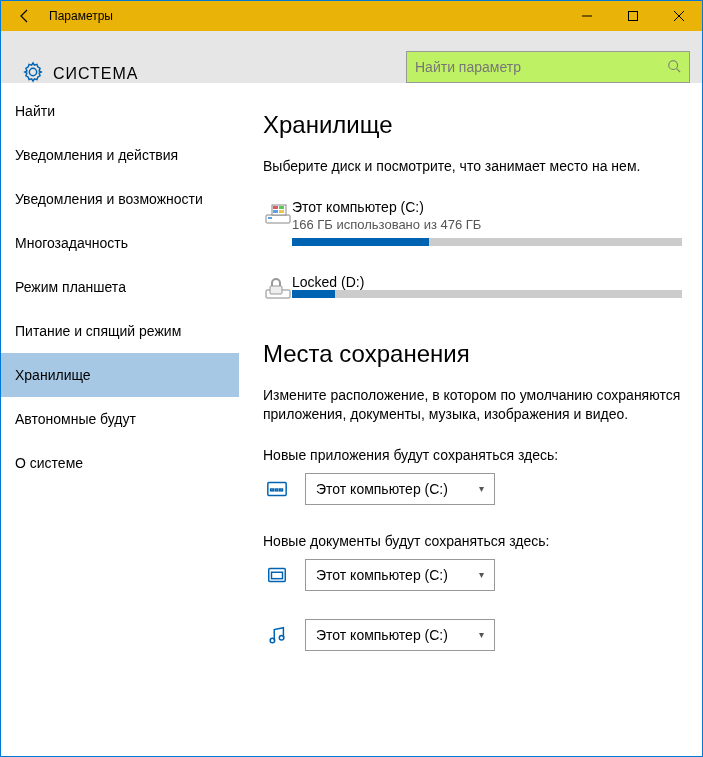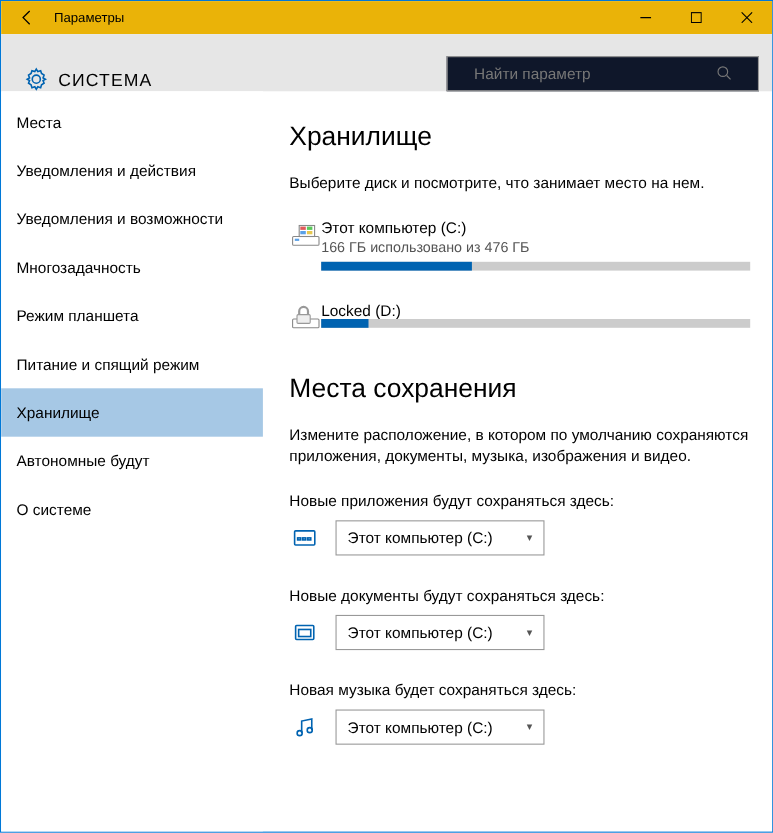--- a/index.html
+++ b/index.html
@@ -34,23 +34,23 @@
     background: #e6e6e6;
     display:flex; align-items:flex-end;
     padding: 0 12px 0 12px;
   }
   .gear { width:40px; display:flex; align-items:center; justify-content:center; }
   .header-title { font-size: 16px; letter-spacing: 1px; font-weight: 400; }
   .header .spacer2 { flex:1; }
   .searchbox {
     width: 284px; height: 32px;
     border: 1px solid #999;
-    background:#0f172a;
+    background:#bef264;
     display:flex; align-items:center;
-    padding: 0 24px;
+    padding: 0 8px;
     color:#777;
   }
   .searchbox .ph { font-size:14px; color:#777; flex:1; }
   .searchbox .mag { color:#777; }
   .body { display:flex; height: calc(757px - 30px - 52px - 2px); }
   .sidebar {
     width: 238px;
     background:#fff;
     padding-top: 6px;
   }
@@ -137,21 +137,21 @@
       <svg width="14" height="14" viewBox="0 0 16 16">
           <circle cx="7" cy="7" r="5" fill="none" stroke="#777" stroke-width="1.2"></circle>
           <line x1="11" y1="11" x2="15" y2="15" stroke="#777" stroke-width="1.2"></line>
         </svg>
     </span>
   </div>
 </div>
 
 <div class="body">
   <div class="sidebar">
-    <div class="item"><span>Места</span></div>
+    <div class="item"><span>Найти</span></div>
     <div class="item"><span>Уведомления и действия</span></div>
     <div class="item"><span>Уведомления и возможности</span></div>
     <div class="item"><span>Многозадачность</span></div>
     <div class="item"><span>Режим планшета</span></div>
     <div class="item"><span>Питание и спящий режим</span></div>
     <div class="item active"><span>Хранилище</span></div>
     <div class="item"><span>Автономные будут</span></div>
     <div class="item"><span>О системе</span></div>
   </div>
 
@@ -228,21 +228,20 @@
               </svg>
           </div>
           <div class="dropdown">
             <span>Этот компьютер (C:)</span>
             <span class="chev">▾</span>
           </div>
         </div>
       </div>
 
       <div class="saverow">
-        <div class="label">Новая музыка будет сохраняться здесь:</div>
         <div class="line">
           <div class="icon">
             <svg width="22" height="22" viewBox="0 0 24 24" fill="none" stroke="#0063b1" stroke-width="1.6">
                 <path d="M9 18 V6 l10-2 v11"></path>
                 <circle cx="7" cy="18" r="2.5"></circle>
                 <circle cx="17" cy="15" r="2.5"></circle>
               </svg>
           </div>
           <div class="dropdown">
             <span>Этот компьютер (C:)</span>

